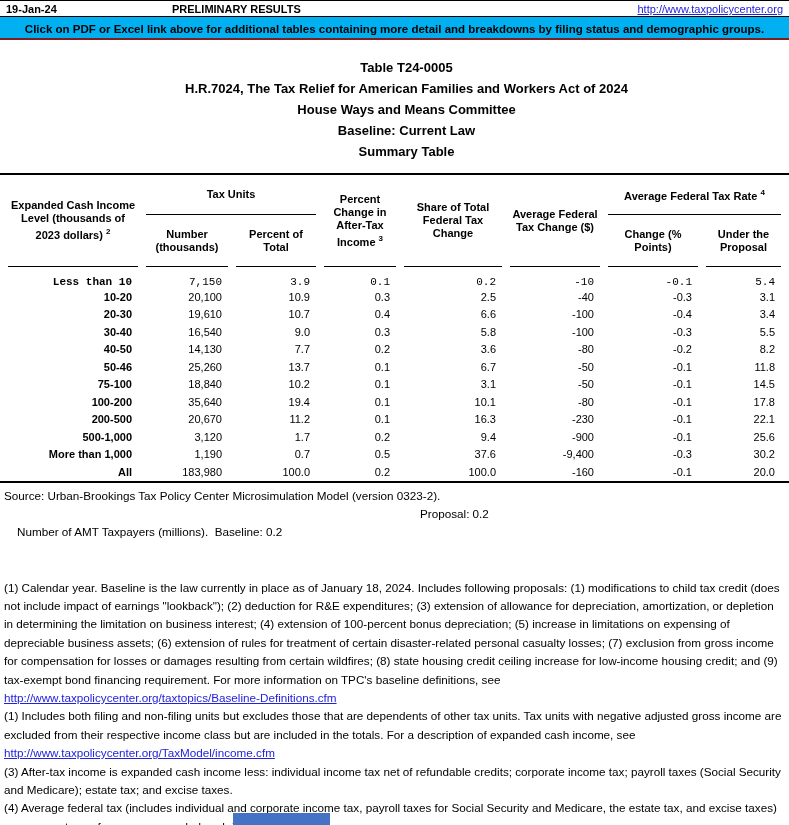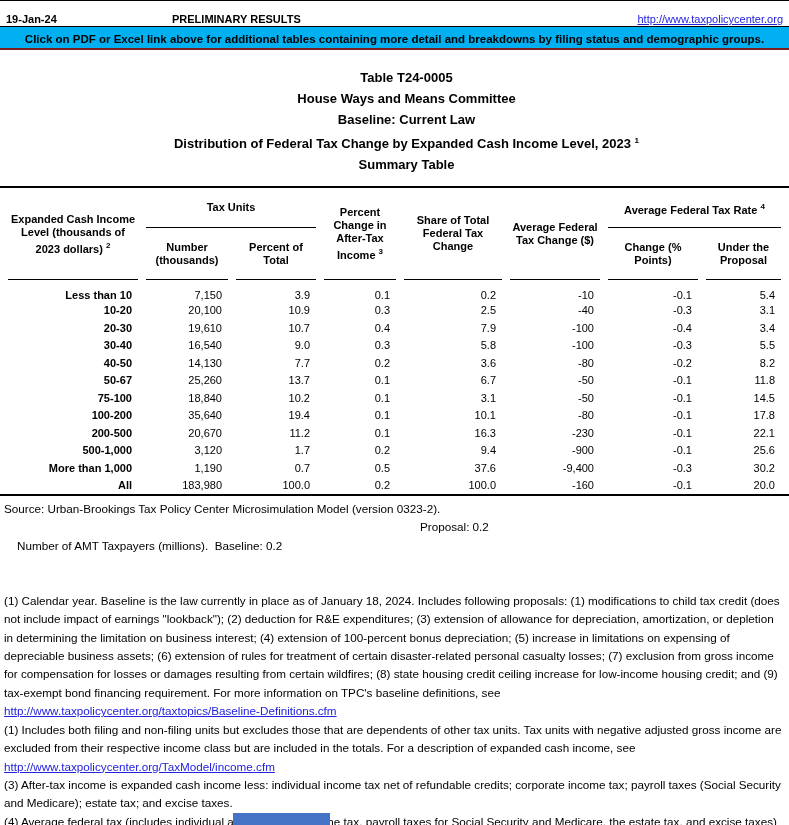--- a/index.html
+++ b/index.html
@@ -9,21 +9,21 @@
     --tab_blue:#4472C4;
   }
   *{box-sizing:border-box;}
   html,body{margin:0;padding:0;}
   body{
     width:789px;height:825px;position:relative;background:#fff;color:#000;
     font-family:"Liberation Sans",sans-serif;font-size:11px;overflow:hidden;
   }
   .top-line{border-top:1.5px solid #000;width:789px;}
   .masthead{
-    display:flex;align-items:flex-end;padding:1px 6px 1px 6px;height:25px;
+    display:flex;align-items:flex-end;padding:1px 6px 1px 6px;height:15px;
     font-size:11px;
   }
   .masthead .date{width:134px;font-weight:bold;}
   .masthead .prelim{font-weight:bold;padding-left:32px;}
   .masthead .toplink{margin-left:auto;}
   .link{color:var(--link);text-decoration:underline;cursor:pointer;}
   .banner{
     background:var(--banner_bg);
     border-top:1.5px solid #000;
     border-bottom:2px solid var(--banner_bottom_line);
@@ -41,21 +41,21 @@
     font-weight:bold;font-size:11px;line-height:13px;text-align:center;
     vertical-align:middle;padding:2px 0;
   }
   table.results thead tr.grp-row th{height:40px;}
   table.results thead tr.sub-row th{height:52px;}
   th.ul{border-bottom:1.5px solid #000;}
   table.results td{
     font-size:11px;height:17.5px;padding:0 6px 0 0;text-align:right;
     white-space:nowrap;vertical-align:middle;
   }
-  table.results tbody tr:first-child td{padding-top:9px;}
+  table.results tbody tr:first-child td{padding-top:9px;font-family:Liberation Mono, monospace;}
   td.rl{font-weight:bold;}
   .footer{padding:4px 4px 0 4px;font-size:11.7px;line-height:18.4px;}
   .amt-line{position:relative;white-space:pre-wrap;}
   .amt-line .proposal{position:absolute;left:416px;top:0;}
   .fn{white-space:pre-wrap;}
   .sheet-tab{
     position:absolute;left:233px;top:813px;width:97px;height:12px;
     background:var(--tab_blue);
   }
 </style>
@@ -67,23 +67,23 @@
 <div class="masthead">
   <span class="date">19-Jan-24</span>
   <span class="prelim">PRELIMINARY RESULTS</span>
   <span class="toplink link">http://www.taxpolicycenter.org</span>
 </div>
 
 <div class="banner">Click on PDF or Excel link above for additional tables containing more detail and breakdowns by filing status and demographic groups.</div>
 
 <div class="titles">
   <div>Table T24-0005</div>
+  <div>H.R.7024, The Tax Relief for American Families and Workers Act of 2024</div>
   <div>House Ways and Means Committee</div>
   <div>Baseline: Current Law</div>
-  <div><span>Distribution of Federal Tax Change by Expanded Cash Income Level, 2023</span> <sup class="sup">1</sup></div>
   <div>Summary Table</div>
 </div>
 
 <table class="results">
   <colgroup>
     <col style="width:130px">
       <col style="width:82px">
       <col style="width:80px">
       <col style="width:72px">
     <col style="width:98px">
@@ -126,21 +126,21 @@
     <td>2.5</td>
     <td>-40</td>
     <td>-0.3</td>
     <td>3.1</td>
   </tr>
       <tr>
     <td class="rl">20-30</td>
     <td>19,610</td>
     <td>10.7</td>
     <td>0.4</td>
-    <td>7.9</td>
+    <td>6.6</td>
     <td>-100</td>
     <td>-0.4</td>
     <td>3.4</td>
   </tr>
       <tr>
     <td class="rl">30-40</td>
     <td>16,540</td>
     <td>9.0</td>
     <td>0.3</td>
     <td>5.8</td>
@@ -152,21 +152,21 @@
     <td class="rl">40-50</td>
     <td>14,130</td>
     <td>7.7</td>
     <td>0.2</td>
     <td>3.6</td>
     <td>-80</td>
     <td>-0.2</td>
     <td>8.2</td>
   </tr>
       <tr>
-    <td class="rl">50-67</td>
+    <td class="rl">50-46</td>
     <td>25,260</td>
     <td>13.7</td>
     <td>0.1</td>
     <td>6.7</td>
     <td>-50</td>
     <td>-0.1</td>
     <td>11.8</td>
   </tr>
       <tr>
     <td class="rl">75-100</td>

